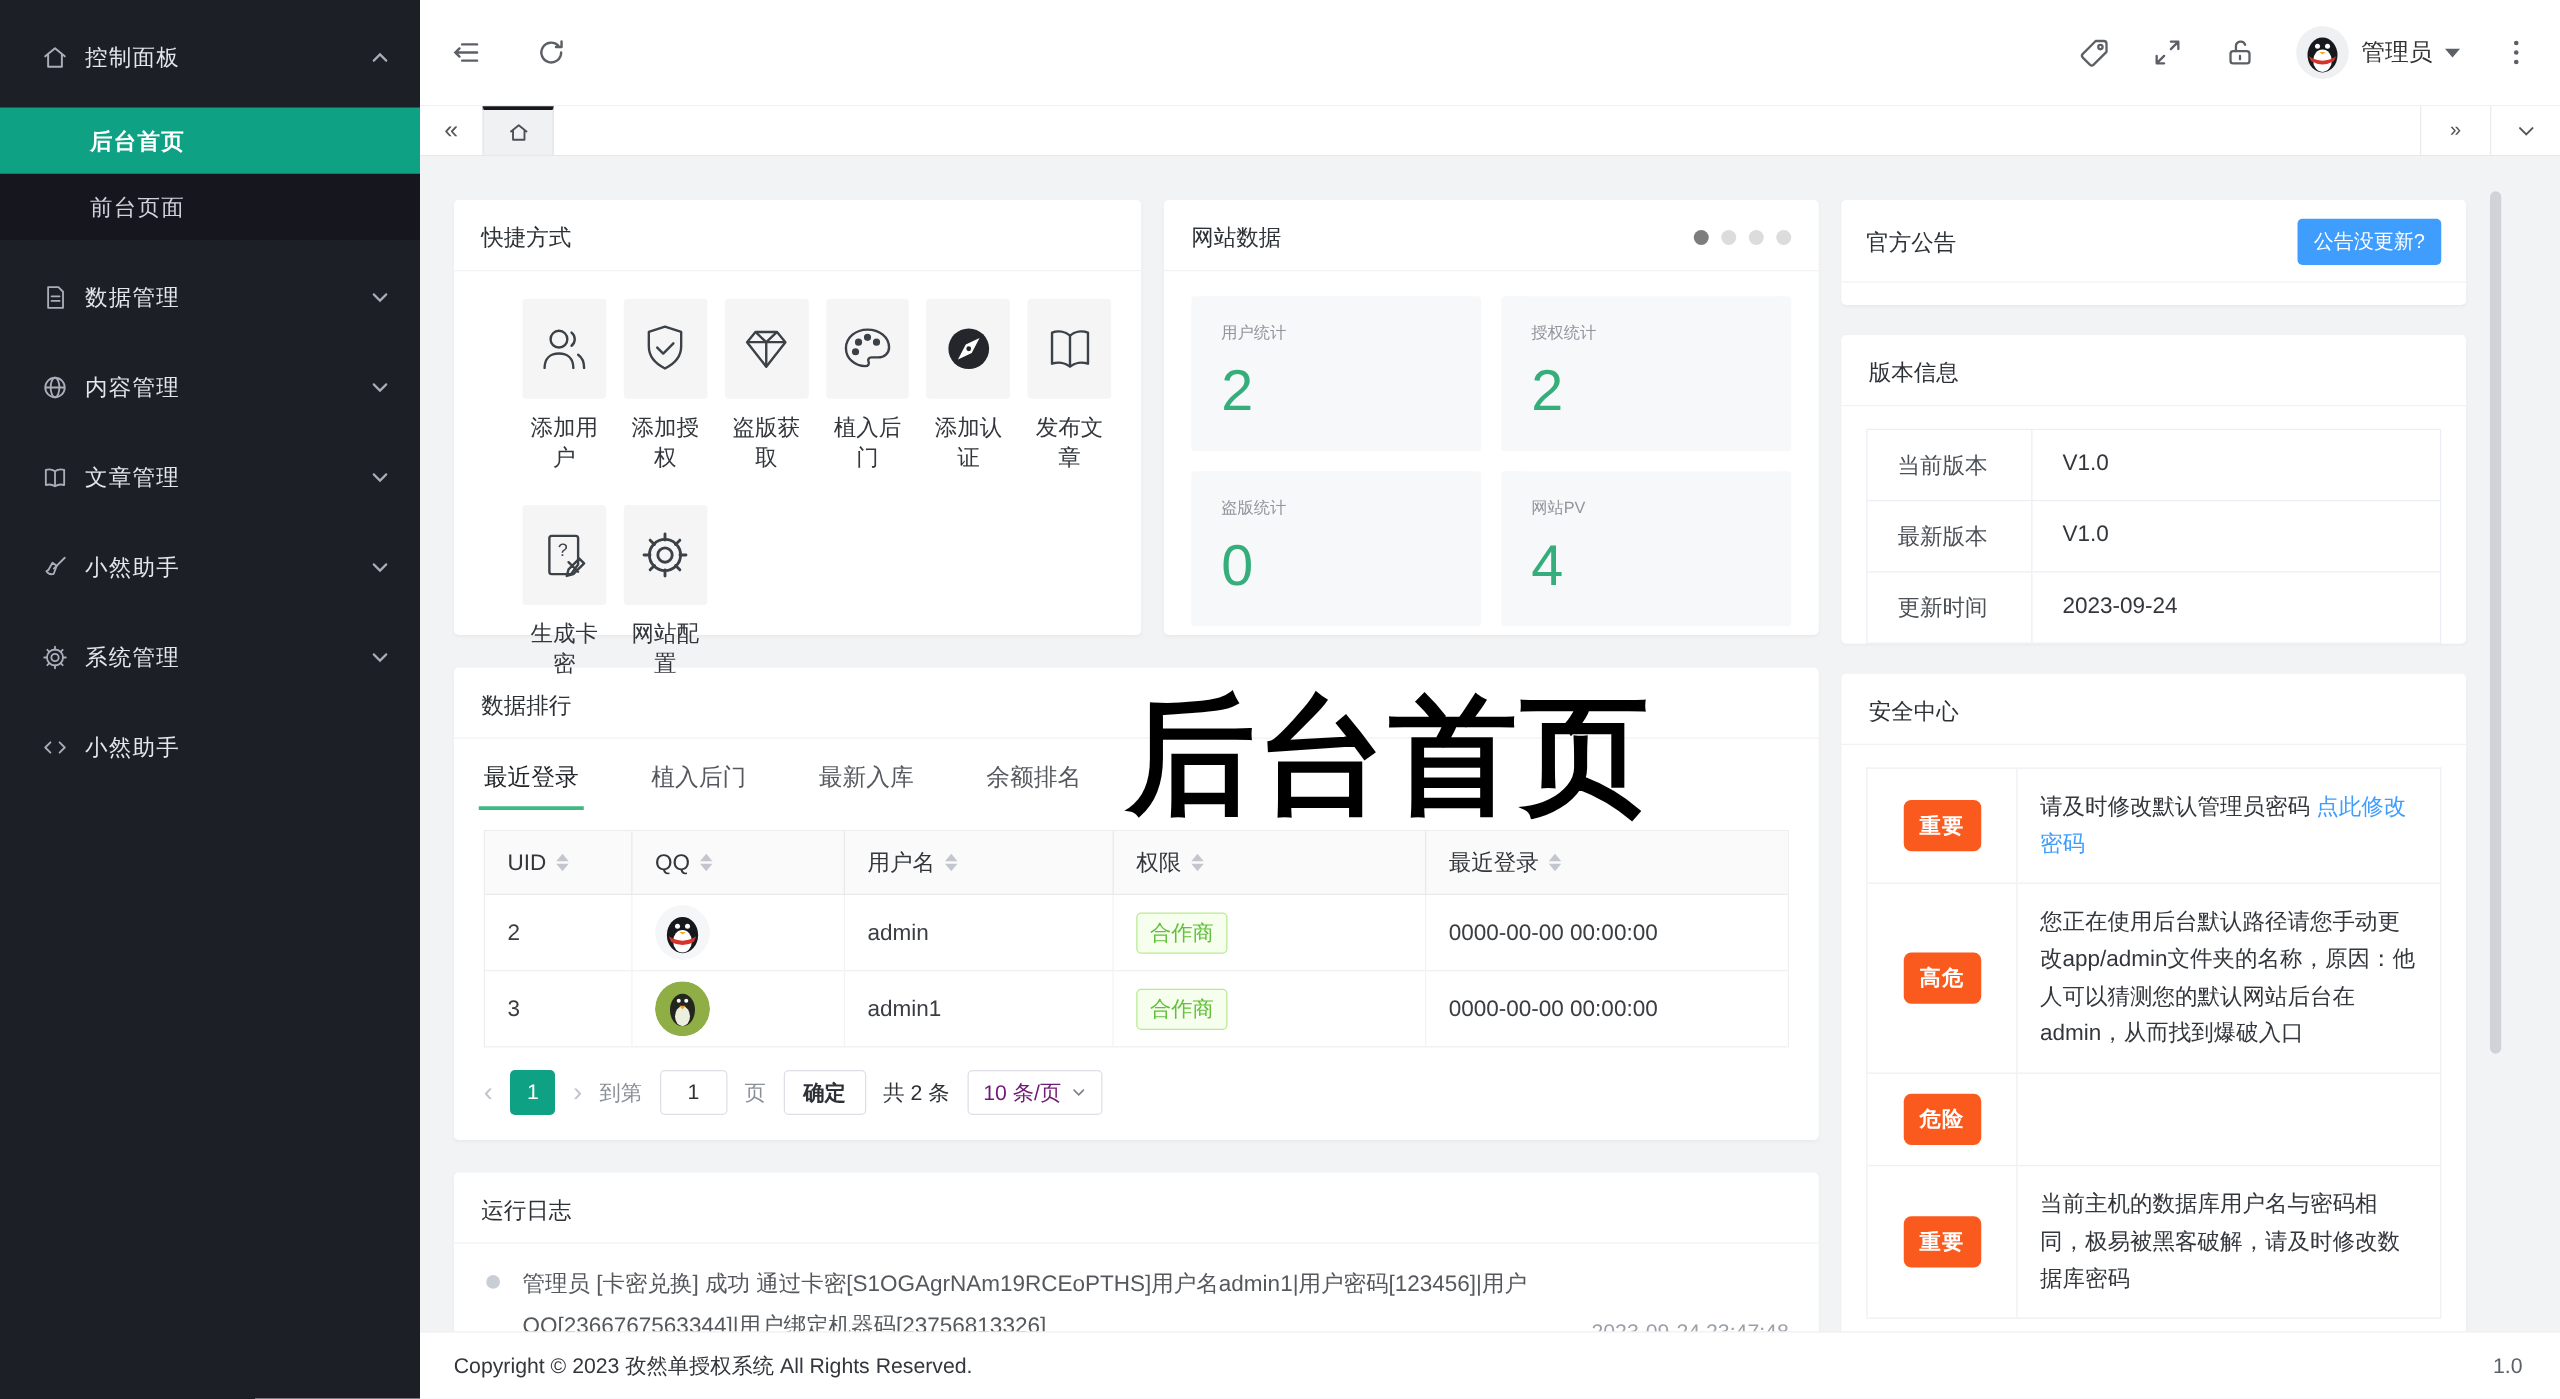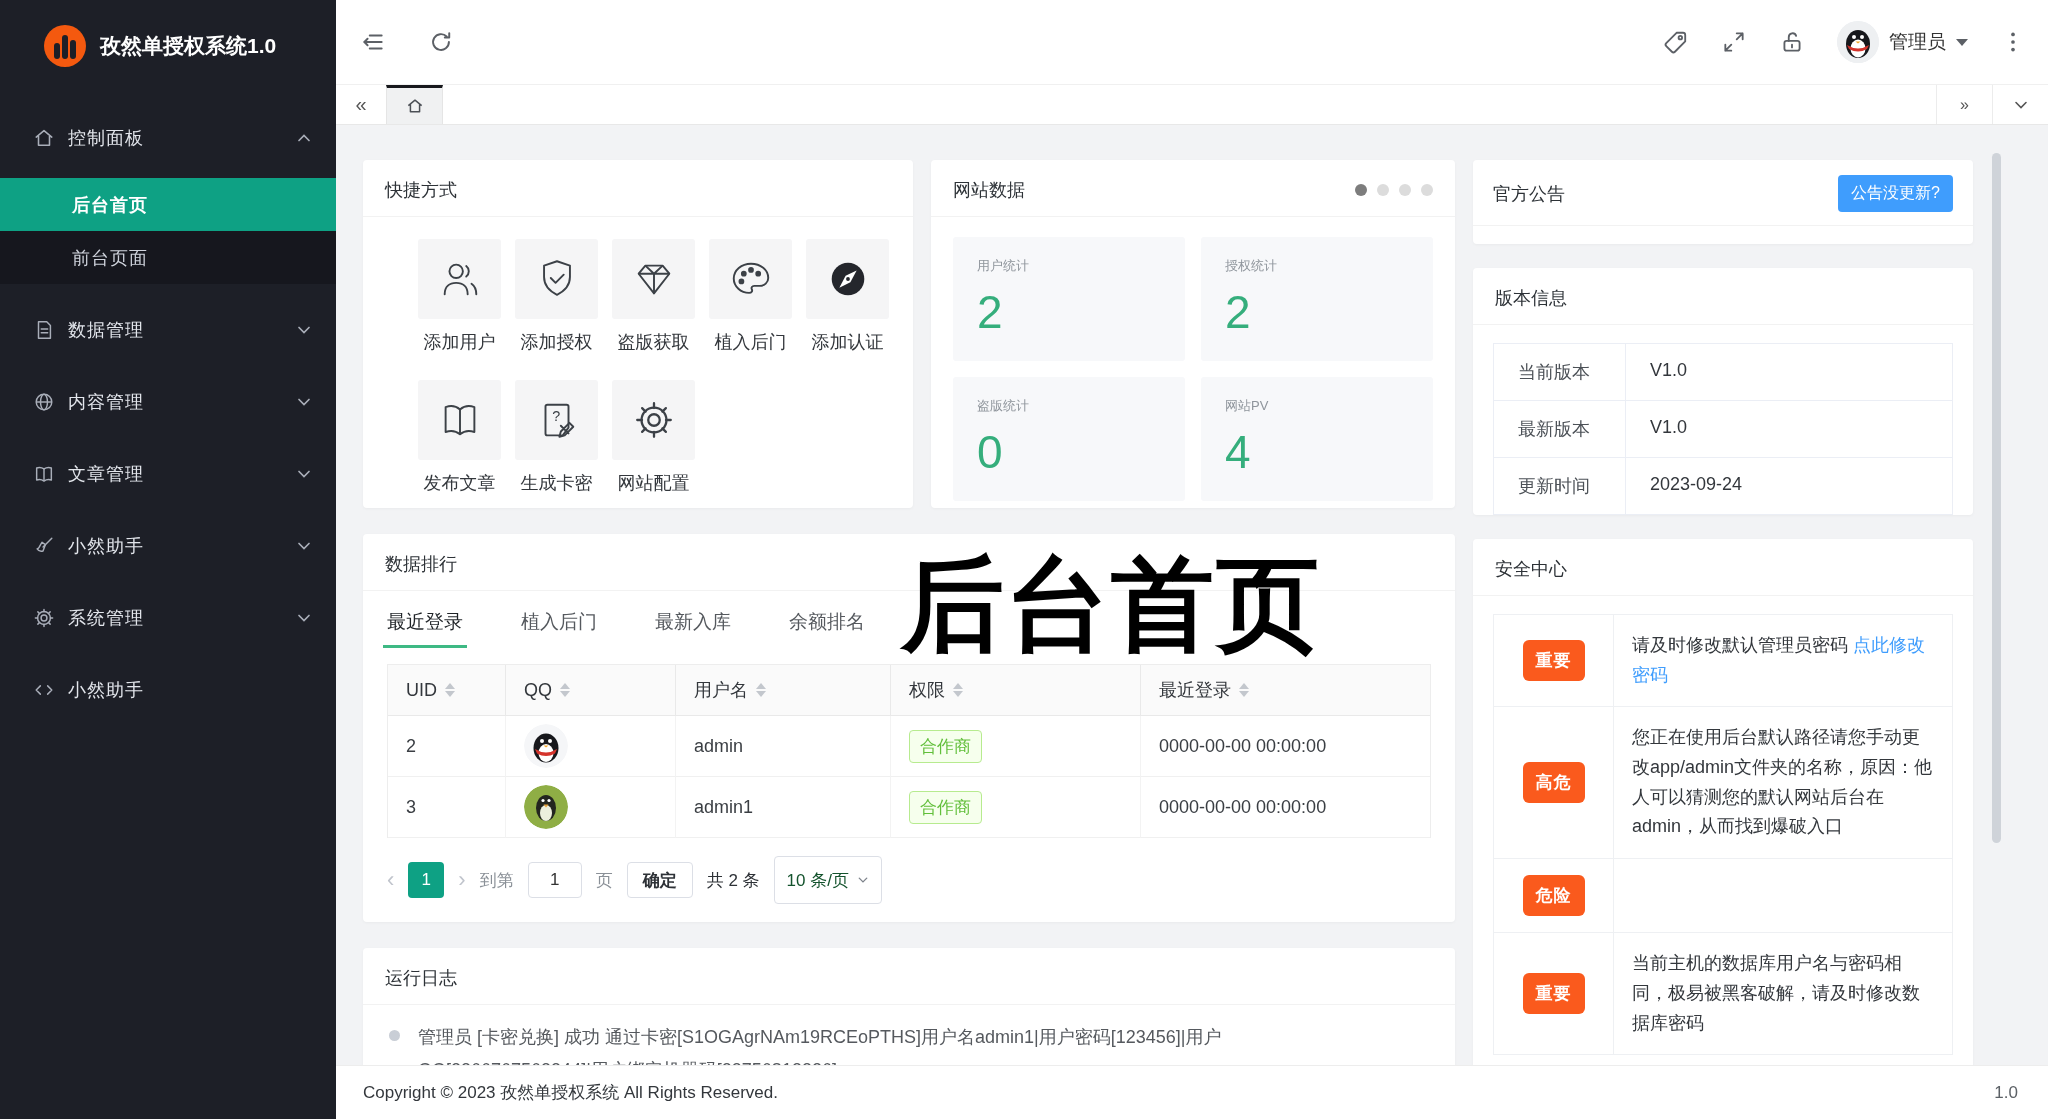--- a/index.html
+++ b/index.html
@@ -49,21 +49,21 @@
   .cols { display:flex; gap:18px; }
   .col-left { flex:1; min-width:0; }
   .col-right { width:500px; flex:0 0 500px; }
   .card { background:#fff; border-radius:4px; box-shadow:0 1px 3px rgba(0,0,0,.04); }
   .card-hd { display:flex; align-items:center; padding:18px 22px 14px 22px; border-bottom:1px solid #f2f2f2; }
   .card-title { font-size:18px; color:#2d3237; }
 
   .row1 { display:flex; gap:18px; }
   
   .shortcuts { width:550px; flex:0 0 550px; height:348px; }
-  .sc-grid { display:grid; grid-template-columns:repeat(5,1fr); gap:26px 14px; padding:22px 24px;margin-left:31px; }
+  .sc-grid { display:grid; grid-template-columns:repeat(6,1fr); gap:26px 14px; padding:22px 24px;margin-left:31px; }
   .sc-item { text-align:center; cursor:pointer; }
   .sc-box { height:80px; background:#f5f5f6; border-radius:3px; display:flex; align-items:center; justify-content:center; color:#3c4147; }
   .sc-box svg { width:46px; height:46px; }
   .sc-label { margin-top:11px; font-size:18px; color:#33373c; }
 
   
   .sitedata { flex:1; height:348px; }
   .dots { margin-left:auto; display:flex; gap:10px; }
   .dots i { width:12px; height:12px; border-radius:50%; background:#dcdcdc; display:block; cursor:pointer; }
   .dots i.on { background:#7d7d7d; }
@@ -90,21 +90,21 @@
   .sort i { width:0; height:0; border-left:5px solid transparent; border-right:5px solid transparent; display:block; }
   .sort .up { border-bottom:6px solid #c3c7cd; }
   .sort .dn { border-top:6px solid #c3c7cd; }
   .role-badge { border:1px solid #b7eb8f; background:#f6ffed; color:#61bf3a; font-size:17px; padding:4px 10px; border-radius:4px; }
   .row-avatar { width:44px; height:44px; border-radius:50%; overflow:hidden; }
   .pager { display:flex; align-items:center; gap:14px; padding:18px 24px 2px 24px; font-size:17px; color:#5c6166; }
   .pg-arrow { color:#c0c4cc; font-size:22px; cursor:pointer; line-height:1; }
   .pg-num { width:36px; height:36px; background:#0ea184; border-radius:4px; color:#fff; display:flex; align-items:center; justify-content:center; font-size:17px; cursor:pointer; }
   .pg-input { width:54px; height:36px; border:1px solid #dcdfe6; border-radius:4px; text-align:center; font-size:17px; color:#333; font-family:inherit; }
   .pg-btn { height:36px; border:1px solid #dcdfe6; background:#fff; border-radius:4px; padding:0 15px; font-size:17px; color:#2e3237; font-weight:bold; cursor:pointer; font-family:inherit; }
-  .pg-select { height:48px; border:1px solid #dcdfe6; border-radius:4px; padding:0 12px; display:flex; align-items:center; gap:8px; cursor:pointer; color:#14532d; }
+  .pg-select { height:36px; border:1px solid #dcdfe6; border-radius:4px; padding:0 12px; display:flex; align-items:center; gap:8px; cursor:pointer; color:#701a75; }
 
   
   .logs { margin-top:26px; height:160px; overflow:hidden; }
   .log-entry { display:flex; padding:16px 24px 0 26px; }
   .log-dot { width:11px; height:11px; border-radius:50%; background:#c9ced6; margin:9px 18px 0 0; flex:0 0 11px; }
   .log-text { font-size:18px; color:#55595e; line-height:1.85; width:880px; }
   .log-time { margin-left:auto; font-size:17px; color:#9aa0a8; align-self:flex-end; padding-bottom:2px; white-space:nowrap; }
 
   
   .announce { height:84px; }
@@ -135,28 +135,20 @@
   .foot-ver { margin-left:auto; font-size:17px; color:#5c6166; }
 
   svg { display:block; }
 </style>
 </head>
 <body>
 
 <div class="app">
 
   <aside class="sidebar">
-    <div class="logo">
-      <span class="logo-mark">
-          <i></i>
-          <i></i>
-          <i></i>
-        </span>
-      <span class="logo-text">孜然单授权系统1.0</span>
-    </div>
     <nav class="menu">
 
       <div class="menu-item">
         <span class="mi-ic">
           <svg viewBox="0 0 24 24" fill="none" stroke="currentColor" stroke-width="1.7" stroke-linecap="round" stroke-linejoin="round">
               <path d="M3.5 11 12 4l8.5 7M6 9.8V20h12V9.8"></path>
             </svg>
         </span>
         <span class="mi-label">控制面板</span>
         <span class="mi-caret">

